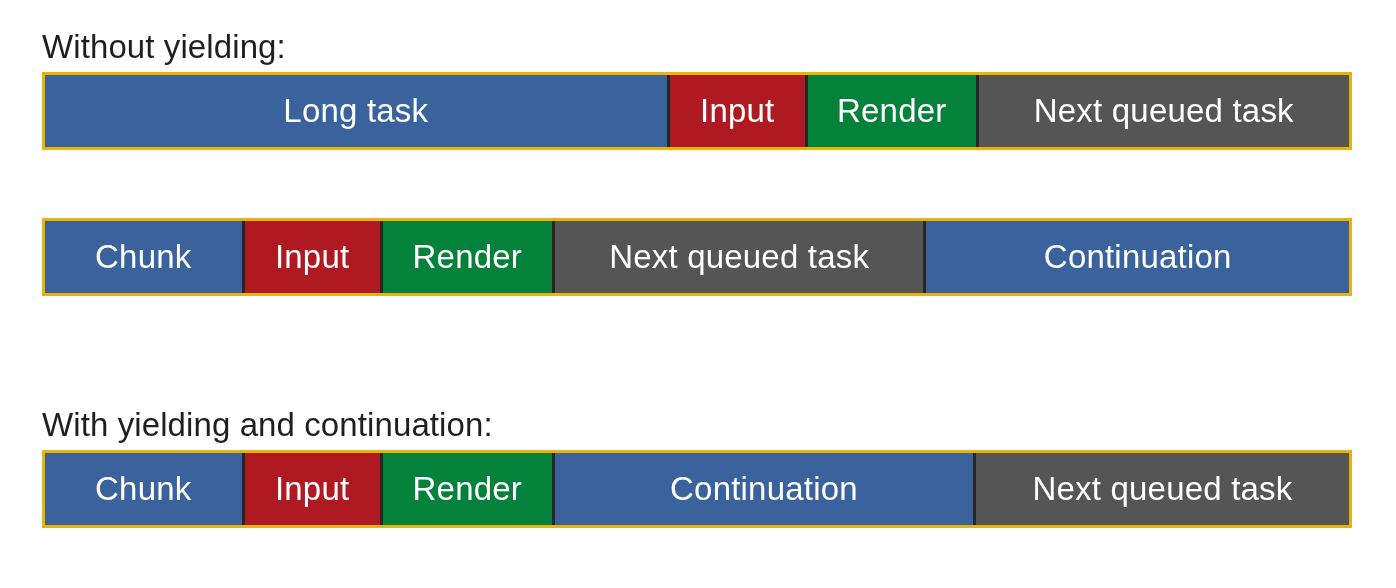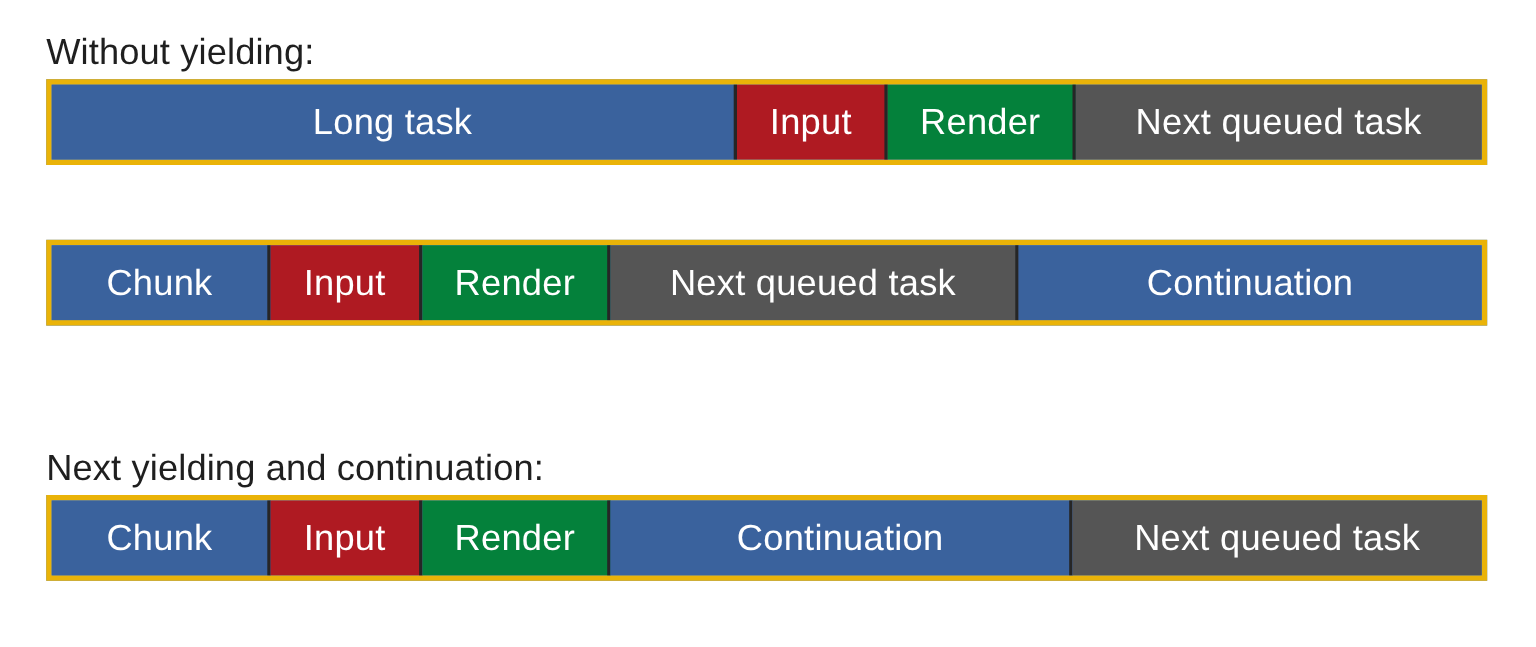--- a/index.html
+++ b/index.html
@@ -32,23 +32,23 @@
     font-weight: 400;
     letter-spacing: 0.1px;
     white-space: nowrap;
     margin: 0 0 6px 0;
   }
   .timeline {
     display: flex;
     flex-direction: row;
     width: 1310px;
     height: 78px;
-    border: 5px solid #eab308;
+    border: 3px solid #eab308;
     box-sizing: border-box;
-    background: #3b82f6;
+    background: #a3a3a3;
   }
   .segment {
     display: flex;
     align-items: center;
     justify-content: center;
     height: 100%;
     box-sizing: border-box;
     border-right: 3px solid #262626;
     overflow: hidden;
   }
@@ -109,21 +109,21 @@
       <div class="segment seg-gray" style="width:28.5%">
         <span class="segment-label">Next queued task</span>
       </div>
       <div class="segment seg-blue" style="width:32.4%">
         <span class="segment-label">Continuation</span>
       </div>
     </div>
   </div>
 
   <div class="scenario" id="row-2">
-    <div class="scenario-label">Next yielding and continuation:</div>
+    <div class="scenario-label">With yielding and continuation:</div>
     <div class="timeline">
       <div class="segment seg-blue" style="width:15.3%">
         <span class="segment-label">Chunk</span>
       </div>
       <div class="segment seg-red" style="width:10.6%">
         <span class="segment-label">Input</span>
       </div>
       <div class="segment seg-green" style="width:13.2%">
         <span class="segment-label">Render</span>
       </div>

